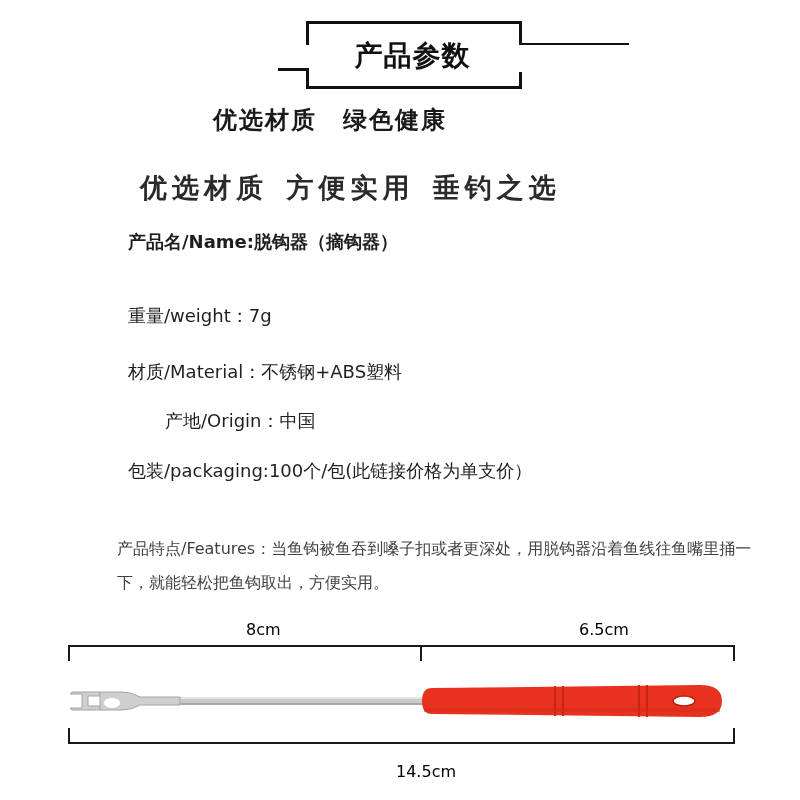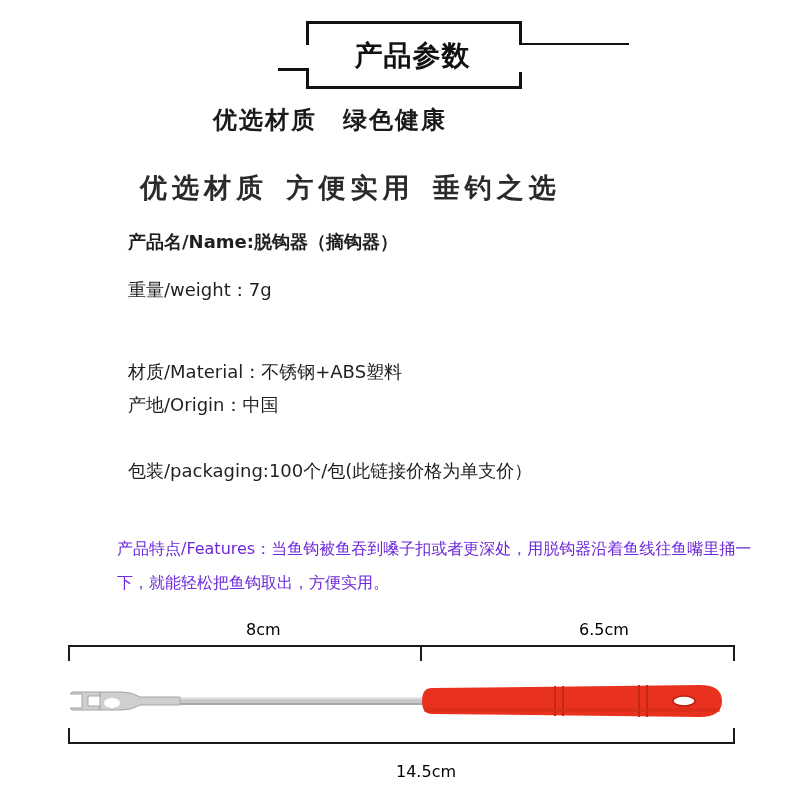--- a/index.html
+++ b/index.html
@@ -9,21 +9,21 @@
   .frame-seg { position: absolute; background: #111; }
   .title { position: absolute; left: 306px; top: 21px; width: 213px; height: 69px;
            display: flex; align-items: center; justify-content: center;
            font-size: 28px; font-weight: bold; color: #111; letter-spacing: 1px; }
   .subtitle { position: absolute; left: 0; width: 660px; top: 104px; text-align: center;
               font-size: 24px; font-weight: bold; color: #1a1a1a; letter-spacing: 2px; word-spacing: 14px; }
   .slogan { position: absolute; left: 128px; top: 170px; font-size: 27px; font-weight: bold;
             color: #2a2a2a; letter-spacing: 5px; word-spacing: 4px; white-space: nowrap; margin-left: 12px; }
   .spec { position: absolute; left: 128px; font-size: 18px; color: #1f1f1f; white-space: nowrap; }
   .features { position: absolute; left: 117px; top: 532px; width: 640px; font-size: 16px;
-              line-height: 34px; color: #6d28d9; }
+              line-height: 34px; color: #404040; }
   .dim-label { position: absolute; font-size: 16px; color: #000000; white-space: nowrap; }
   .line { position: absolute; background: #1a1a1a; }
 </style>
 </head>
 <body>
 
 <div>
 
   <div class="frame-seg" style="left:306px; top:21px; width:216px; height:3px;"></div>
 
@@ -43,27 +43,27 @@
 </div>
 <div class="title">产品参数</div>
 
 <div class="subtitle">优选材质　绿色健康</div>
 
 <div class="slogan">优选材质 方便实用 垂钓之选</div>
 
 <div class="spec" style="top:230px;font-weight:bold;">
   <span>产品名/Name:</span><span>脱钩器（摘钩器）</span>
 </div>
-<div class="spec" style="top:278px;">
+<div class="spec" style="top:304px;">
   <span>重量/weight：</span><span>7g</span>
 </div>
 <div class="spec" style="top:349px;margin-top:11px;">
   <span>材质/Material：</span><span>不锈钢+ABS塑料</span>
 </div>
-<div class="spec" style="top:393px;">
+<div class="spec" style="top:409px;margin-left:37px;">
   <span>产地/Origin：</span><span>中国</span>
 </div>
 <div class="spec" style="top:459px;">
   <span>包装/packaging:</span><span>100个/包(此链接价格为单支价）</span>
 </div>
 
 <div class="features">
   <span>产品特点/Features：</span><span>当鱼钩被鱼吞到嗓子扣或者更深处，用脱钩器沿着鱼线往鱼嘴里捅一下，就能轻松把鱼钩取出，方便实用。</span>
 </div>
 

